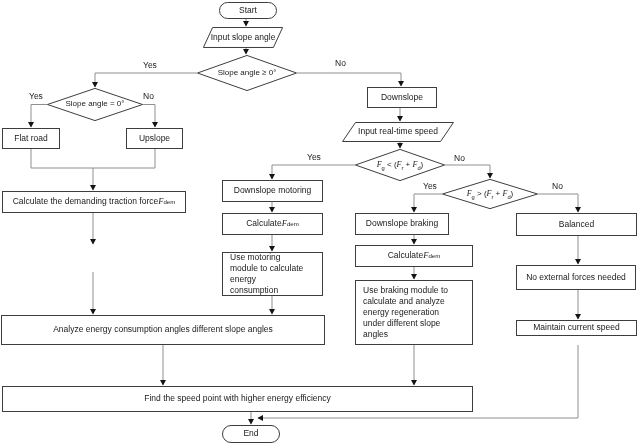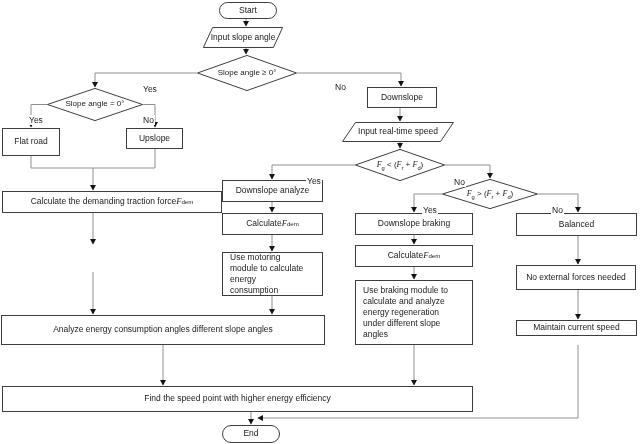--- a/index.html
+++ b/index.html
@@ -14,21 +14,21 @@
     background:#ffffff;
   }
   .process{border:1px solid #3d3d3d;}
   .terminal{border:1px solid #3d3d3d;border-radius:9px;}
   .shaped{background:transparent;border:none;text-align:right;}
   .shaped .shape{position:absolute;left:0;top:0;width:100%;height:100%;}
   .shaped .shape polygon{fill:#ffffff;stroke:#3d3d3d;stroke-width:1;vector-effect:non-scaling-stroke;}
   .shaped .slabel{position:relative;z-index:1;padding:0 6px;}
   .decision .slabel{font-size:8px;}
   .left-align{justify-content:flex-start;text-align:left;padding:3px 16px 3px 7px;}
-  .elabel{position:absolute;font-size:8.5px;background:#ffffff;padding:0 1px;z-index:2;margin-top:24px;}
+  .elabel{position:absolute;font-size:8.5px;background:#ffffff;padding:0 1px;z-index:2;}
   sub{font-size:0.72em;line-height:0;}
   .mi{font-family:"Liberation Serif",serif;font-style:italic;}
 </style>
 </head>
 <body>
 
 <div id="canvas">
 
   <svg id="edges" xmlns="http://www.w3.org/2000/svg">
     <defs>
@@ -101,29 +101,29 @@
       </svg>
     <span class="slabel"><i class="mi">F</i><sub>g</sub> &lt; (<i class="mi">F</i><sub>r</sub> + <i class="mi">F</i><sub>d</sub>)</span>
   </div>
   <div class="node shaped decision" style="left:442px;top:179px;width:96px;height:30px">
     <svg class="shape" viewBox="0 0 100 40" preserveAspectRatio="none">
         <polygon points="50,0.5 99.5,20 50,39.5 0.5,20"></polygon>
       </svg>
     <span class="slabel"><i class="mi">F</i><sub>g</sub> &gt; (<i class="mi">F</i><sub>r</sub> + <i class="mi">F</i><sub>d</sub>)</span>
   </div>
 
-  <div class="node process" style="left:2px;top:128px;width:58px;height:28px">Flat road</div>
+  <div class="node process" style="left:2px;top:128px;width:58px;height:21px">Flat road</div>
   <div class="node process" style="left:126px;top:128px;width:57px;height:21px">Upslope</div>
-  <div class="node process" style="left:2px;top:191px;width:220px;height:22px">Calculate the demanding traction force <i class="mi">F</i><sub>dem</sub></div>
+  <div class="node process" style="left:2px;top:191px;width:184px;height:22px">Calculate the demanding traction force <i class="mi">F</i><sub>dem</sub></div>
   <div class="node process" style="left:1px;top:315px;width:324px;height:30px">Analyze energy consumption angles different slope angles</div>
   <div class="node process" style="left:367px;top:87px;width:70px;height:21px">Downslope</div>
-  <div class="node process" style="left:222px;top:180px;width:101px;height:22px">Downslope analyze</div>
+  <div class="node process" style="left:222px;top:180px;width:101px;height:22px">Downslope motoring</div>
   <div class="node process" style="left:222px;top:213px;width:101px;height:22px">Calculate <i class="mi">F</i><sub>dem</sub></div>
   <div class="node process left-align" style="left:222px;top:252px;width:101px;height:44px">Use motoring module to calculate energy consumption</div>
-  <div class="node process" style="left:355px;top:213px;width:118px;height:22px">Downslope braking</div>
+  <div class="node process" style="left:355px;top:213px;width:94px;height:22px">Downslope braking</div>
   <div class="node process" style="left:355px;top:245px;width:118px;height:22px">Calculate <i class="mi">F</i><sub>dem</sub></div>
   <div class="node process left-align" style="left:355px;top:280px;width:118px;height:65px">Use braking module to calculate and analyze energy regeneration under different slope angles</div>
   <div class="node process" style="left:516px;top:213px;width:121px;height:23px">Balanced</div>
   <div class="node process" style="left:516px;top:265px;width:120px;height:25px">No external forces needed</div>
   <div class="node process" style="left:516px;top:320px;width:121px;height:16px">Maintain current speed</div>
   <div class="node process" style="left:2px;top:386px;width:471px;height:26px">Find the speed point with higher energy efficiency</div>
 
   <span class="elabel" style="left:142px;top:60px">Yes</span>
   <span class="elabel" style="left:334px;top:58px">No</span>
   <span class="elabel" style="left:28px;top:91px">Yes</span>

